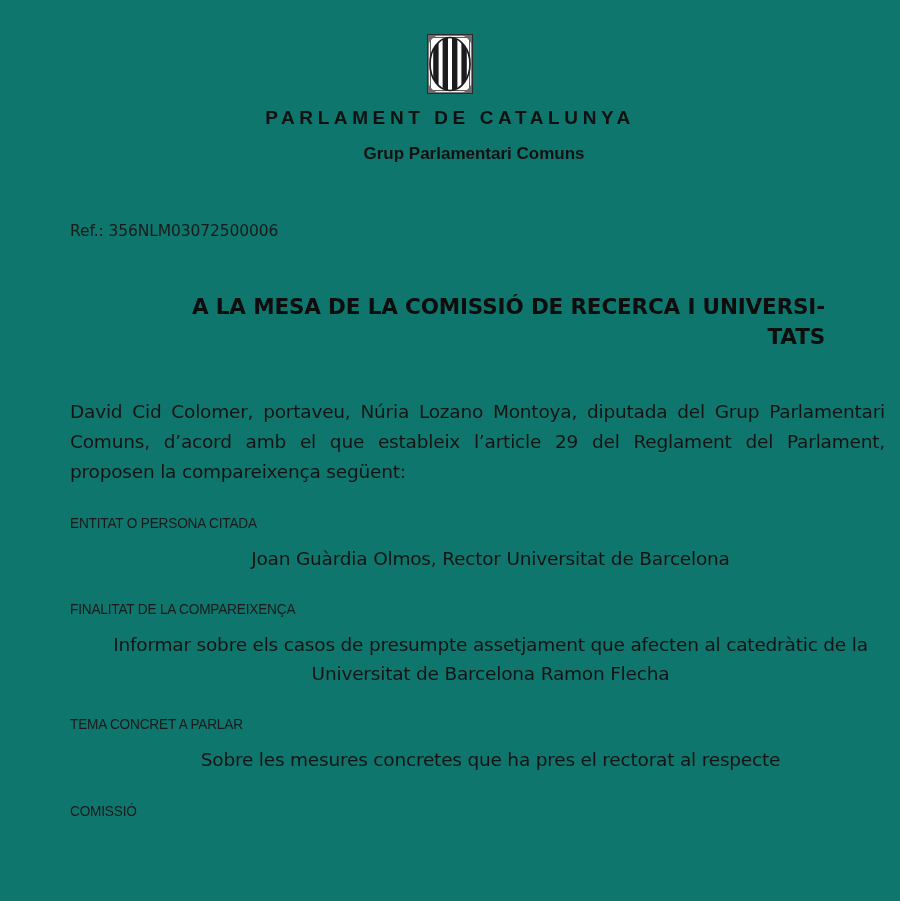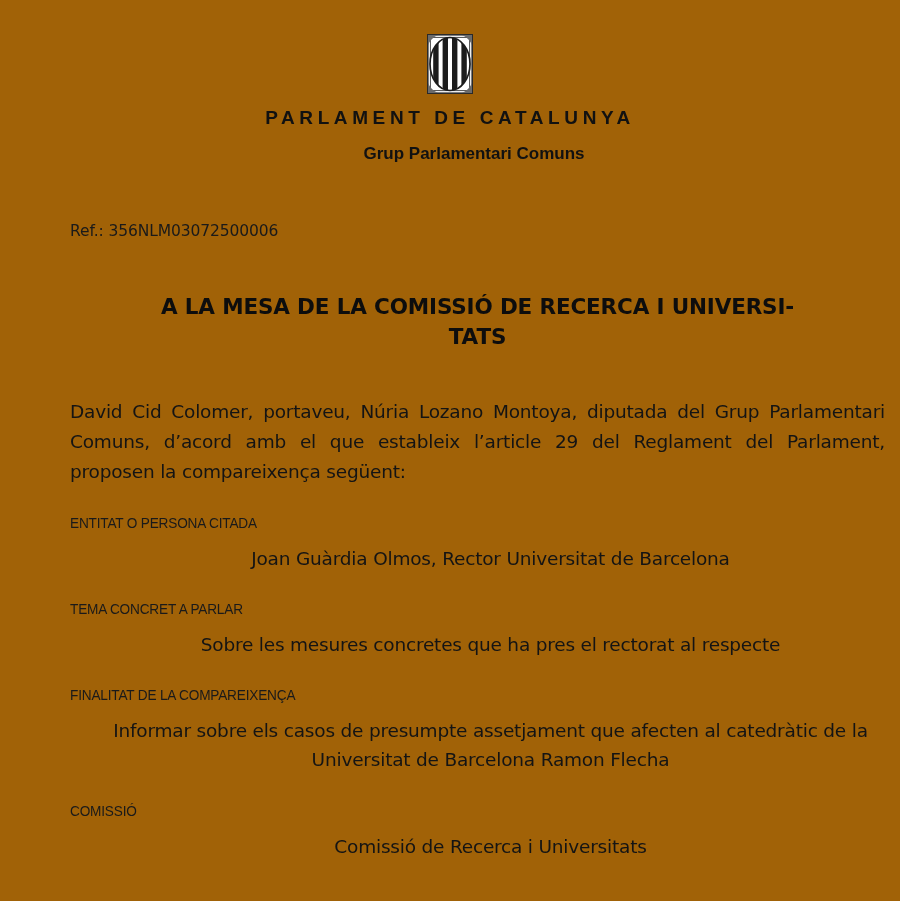--- a/index.html
+++ b/index.html
@@ -13,21 +13,21 @@
     overflow: hidden;
     font-family: "Liberation Sans", "DejaVu Sans", sans-serif;
     color: #1a1a1a;
     -webkit-font-smoothing: antialiased;
   }
 
   .page {
     position: relative;
     width: 900px;
     height: 901px;
-    background: #a16207;
+    background: #0f766e;
   }
 
   
   .letterhead {
     padding-top: 34px;
     text-align: center;
   }
 
   .crest {
     width: 46px;
@@ -67,21 +67,21 @@
     margin-top: 58px;
     font-family: "DejaVu Sans", "Liberation Sans", sans-serif;
     font-size: 15.5px;
     font-weight: normal;
     color: #1a1a1a;
     letter-spacing: -0.1px;
   }
 
   .doc-title {
     margin-top: 52px;
-    text-align: center;
+    text-align: right;
     font-family: "DejaVu Sans", "Liberation Sans", sans-serif;
     font-weight: bold;
     font-size: 21.5px;
     line-height: 1.42;
     letter-spacing: -0.15px;
     color: #0d0d0d;
     padding-left: 60px;
     padding-right: 60px;
   }
 
@@ -167,29 +167,28 @@
       <span>TATS</span>
     </h1>
 
     <p class="intro">David Cid Colomer, portaveu, Núria Lozano Montoya, diputada del Grup Parlamentari Comuns, d’acord amb el que estableix l’article 29 del Reglament del Parlament, proposen la compareixença següent:</p>
 
     <section class="section section--entitat">
       <div class="section-label">ENTITAT O PERSONA CITADA</div>
       <div class="section-value">Joan Guàrdia Olmos, Rector Universitat de Barcelona</div>
     </section>
 
+    <section class="section section--finalitat">
+      <div class="section-label">FINALITAT DE LA COMPAREIXENÇA</div>
+      <div class="section-value">Informar sobre els casos de presumpte assetjament que afecten al catedràtic de la Universitat de Barcelona Ramon Flecha</div>
+    </section>
+
     <section class="section section--tema">
       <div class="section-label">TEMA CONCRET A PARLAR</div>
       <div class="section-value">Sobre les mesures concretes que ha pres el rectorat al respecte</div>
     </section>
 
-    <section class="section section--finalitat">
-      <div class="section-label">FINALITAT DE LA COMPAREIXENÇA</div>
-      <div class="section-value">Informar sobre els casos de presumpte assetjament que afecten al catedràtic de la Universitat de Barcelona Ramon Flecha</div>
-    </section>
-
     <section class="section section--comissio">
       <div class="section-label">COMISSIÓ</div>
-      <div class="section-value">Comissió de Recerca i Universitats</div>
     </section>
 
   </main>
 </div>
 
 </body></html>

